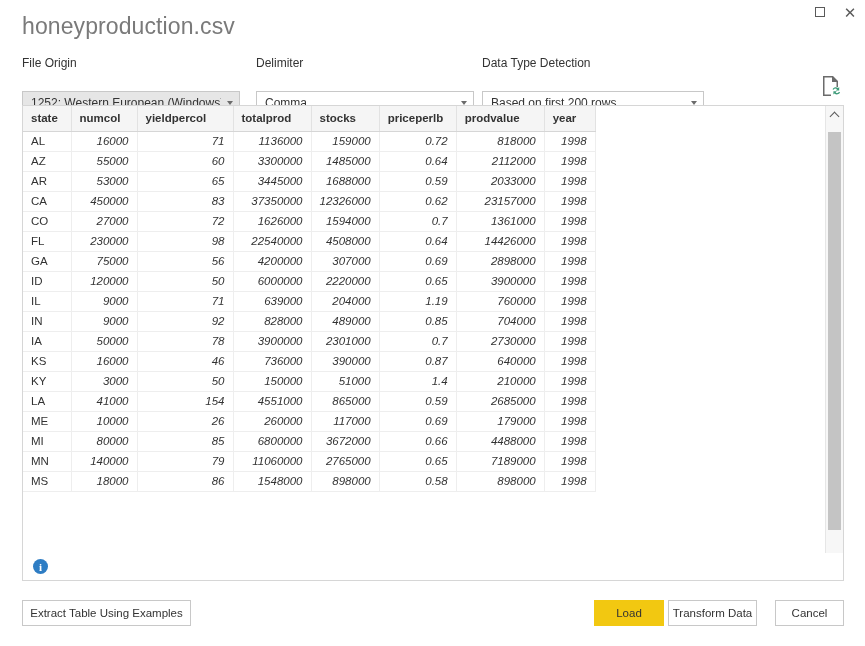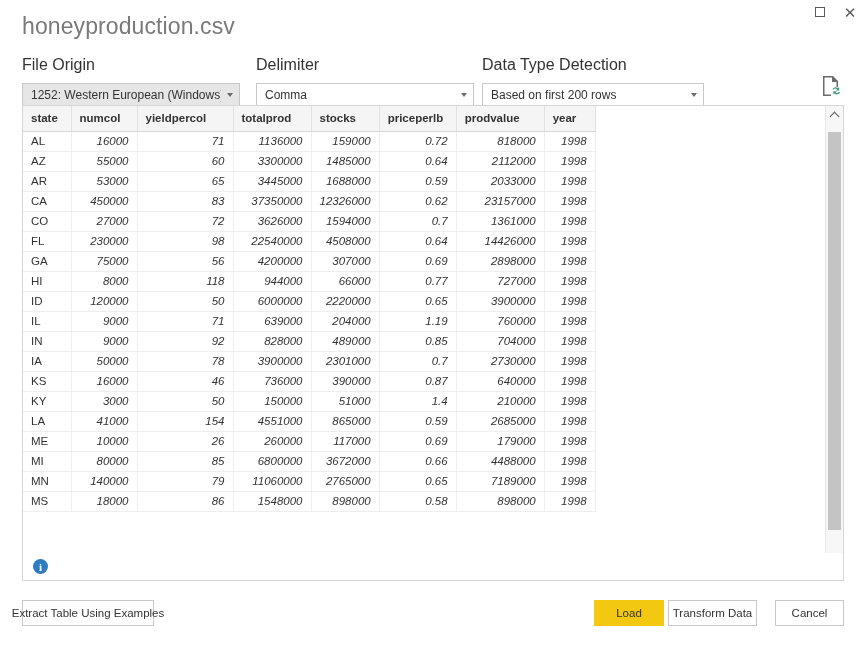--- a/index.html
+++ b/index.html
@@ -22,21 +22,21 @@
   
   .title {
     position:absolute; left:22px; top:13px;
     font-size:23px; font-weight:400; color:#7a7a7a;
     letter-spacing:0.1px; white-space:nowrap;
   }
 
   
   .opts { position:absolute; left:22px; top:56px; width:822px; height:42px; }
   .optgrp { position:absolute; top:0; }
-  .optlbl { font-size:16px; color:#333; margin-bottom:12px; height:15px; }
+  .optlbl { font-size:12px; color:#333; margin-bottom:20px; height:15px; }
   .ddl {
     height:23px; border:1px solid #c8c8c8; background:#ffffff;
     display:flex; align-items:center; padding:0 6px 0 8px;
     font-size:12px; color:#333; position:relative;
   }
   .ddl.shaded { background:#e6e6e6; border-color:#c8c8c8; }
   .ddl .txt { flex:1; white-space:nowrap; overflow:hidden; }
   .caret {
     width:0;height:0;border-left:3.5px solid transparent;border-right:3.5px solid transparent;
     border-top:4px solid #6b6b6b; margin-left:6px;
@@ -90,21 +90,21 @@
   }
   .infotxt { font-size:11.5px; color:#333; }
 
   
   .actions { position:absolute; left:22px; top:600px; width:822px; height:26px; }
   .btn {
     position:absolute; top:0; height:26px; border:1px solid #c8c8c8; background:#ffffff;
     font-size:11.5px; color:#333; display:flex; align-items:center; justify-content:center;
     font-family:"Liberation Sans", sans-serif; padding:0 10px; white-space:nowrap; cursor:default;
   }
-  .b-extract { left:0; width:132px; }
+  .b-extract { left:0; width:169px; }
   .b-load { right:180px; width:70px; background:#f2c811; border-color:#f2c811; }
   .b-transform { right:87px; width:89px; }
   .b-cancel { right:0; width:69px; }
 </style>
 </head>
 <body>
 
 <div class="winctl">
   <div class="winbtn">
     <span class="sq"></span>
@@ -205,21 +205,21 @@
             <td class="num" style="width: 78px;">37350000</td>
             <td class="num" style="width: 68px;">12326000</td>
             <td class="num" style="width: 77px;">0.62</td>
             <td class="num" style="width: 88px;">23157000</td>
             <td class="num" style="width: 51px;">1998</td>
           </tr>
           <tr>
             <td style="width: 48px;">CO</td>
             <td class="num" style="width: 66px;">27000</td>
             <td class="num" style="width: 96px;">72</td>
-            <td class="num" style="width: 78px;">3626000</td>
+            <td class="num" style="width: 78px;">1626000</td>
             <td class="num" style="width: 68px;">1594000</td>
             <td class="num" style="width: 77px;">0.7</td>
             <td class="num" style="width: 88px;">1361000</td>
             <td class="num" style="width: 51px;">1998</td>
           </tr>
           <tr>
             <td style="width: 48px;">FL</td>
             <td class="num" style="width: 66px;">230000</td>
             <td class="num" style="width: 96px;">98</td>
             <td class="num" style="width: 78px;">22540000</td>
@@ -232,30 +232,20 @@
             <td style="width: 48px;">GA</td>
             <td class="num" style="width: 66px;">75000</td>
             <td class="num" style="width: 96px;">56</td>
             <td class="num" style="width: 78px;">4200000</td>
             <td class="num" style="width: 68px;">307000</td>
             <td class="num" style="width: 77px;">0.69</td>
             <td class="num" style="width: 88px;">2898000</td>
             <td class="num" style="width: 51px;">1998</td>
           </tr>
           <tr>
-            <td style="width: 48px;">HI</td>
-            <td class="num" style="width: 66px;">8000</td>
-            <td class="num" style="width: 96px;">118</td>
-            <td class="num" style="width: 78px;">944000</td>
-            <td class="num" style="width: 68px;">66000</td>
-            <td class="num" style="width: 77px;">0.77</td>
-            <td class="num" style="width: 88px;">727000</td>
-            <td class="num" style="width: 51px;">1998</td>
-          </tr>
-          <tr>
             <td style="width: 48px;">ID</td>
             <td class="num" style="width: 66px;">120000</td>
             <td class="num" style="width: 96px;">50</td>
             <td class="num" style="width: 78px;">6000000</td>
             <td class="num" style="width: 68px;">2220000</td>
             <td class="num" style="width: 77px;">0.65</td>
             <td class="num" style="width: 88px;">3900000</td>
             <td class="num" style="width: 51px;">1998</td>
           </tr>
           <tr>

